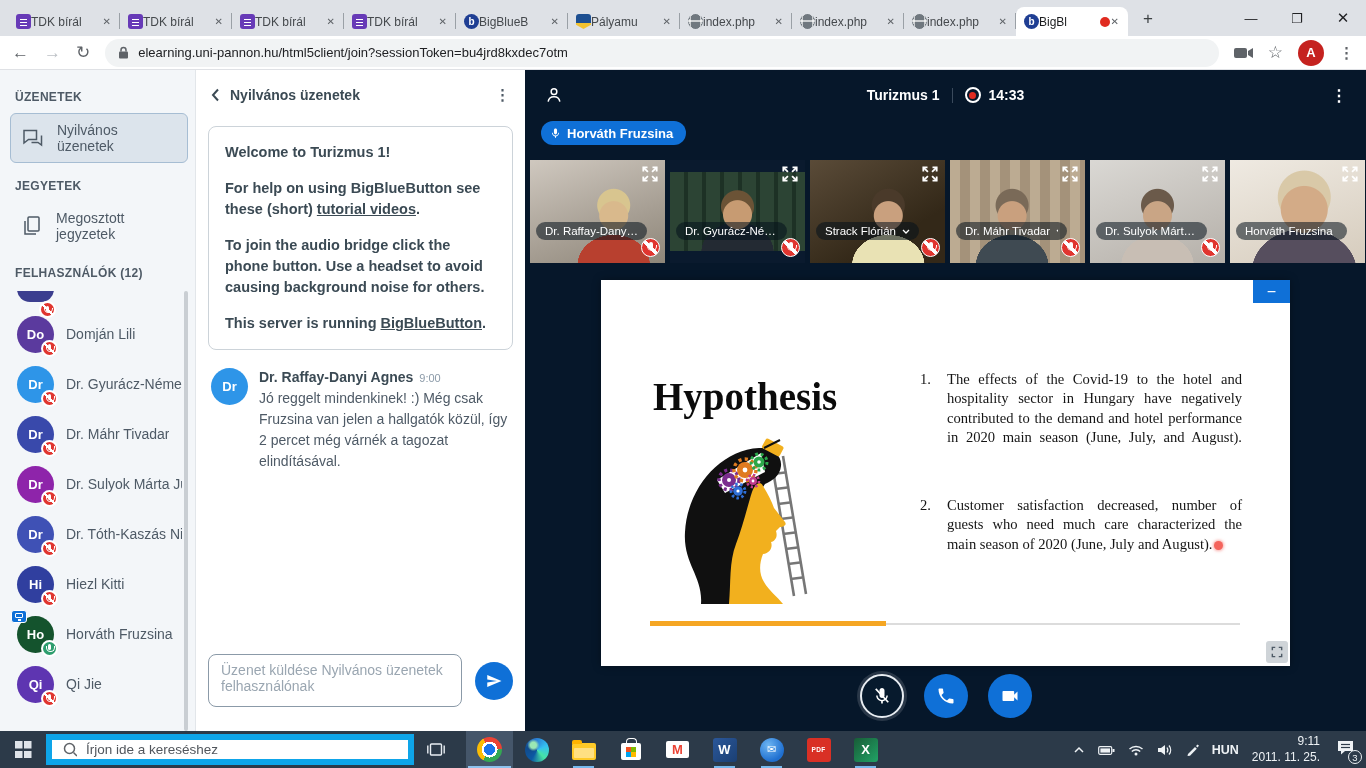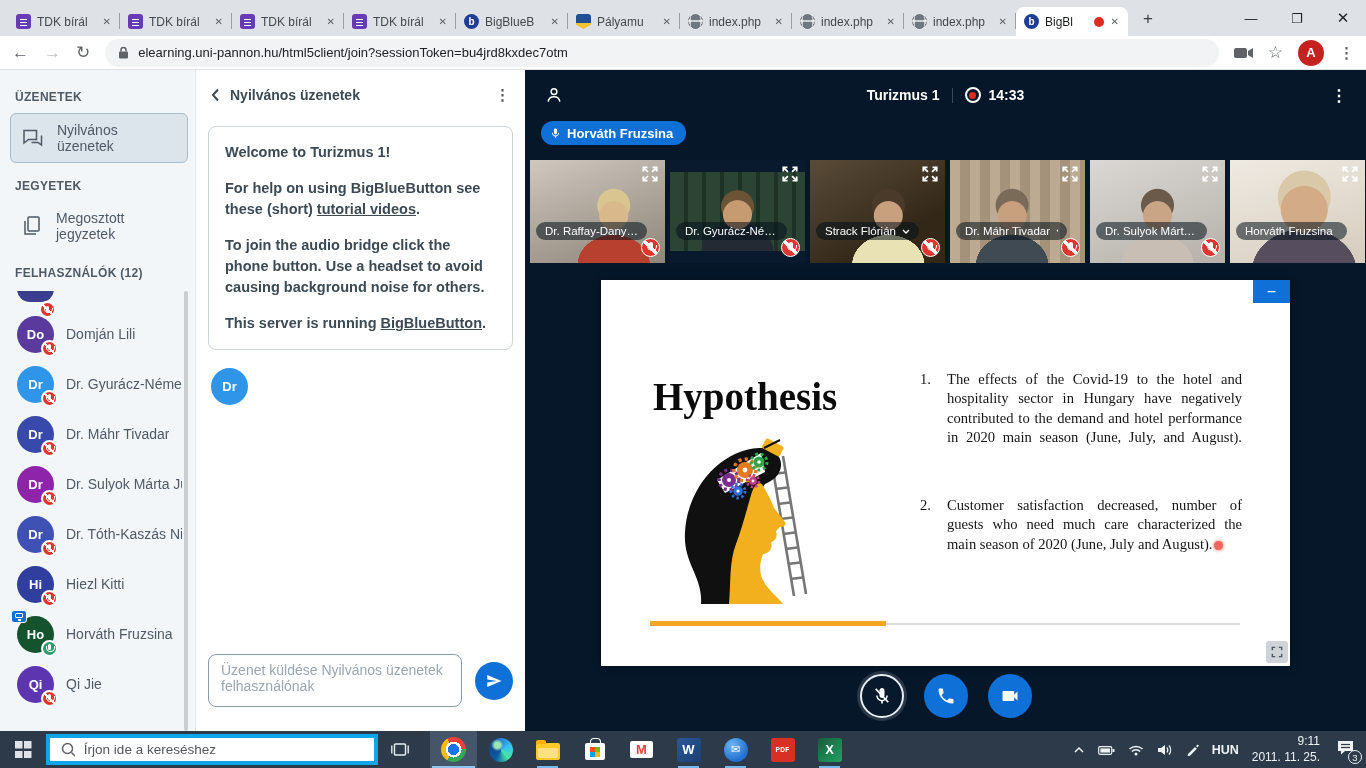--- a/index.html
+++ b/index.html
@@ -3,21 +3,21 @@
 <meta charset="utf-8">
 <style>
 *{margin:0;padding:0;box-sizing:border-box}
 html,body{width:1366px;height:768px}
 body{font-family:"Liberation Sans",sans-serif;overflow:hidden;background:#06172a}
 .screen{position:relative;width:1366px;height:768px}
 
 
 .tabbar{height:36px;background:#dee1e6;display:flex;align-items:flex-end;padding-left:8px}
 .tabs{display:flex;align-items:flex-end}
-.tab{position:relative;width:112px;height:29px;display:flex;align-items:center;gap:6px;padding:0 8px;font-size:12px;color:#45494d;border-radius:8px 8px 0 0;cursor:default}
+.tab{position:relative;width:112px;height:29px;display:flex;align-items:center;padding:0 8px;font-size:12px;color:#45494d;border-radius:8px 8px 0 0;cursor:default}
 .tab+.tab::before{content:"";position:absolute;left:-1px;top:6px;height:16px;width:1px;background:#9aa0a6}
 .tab.active{background:#fff;color:#1b1c1e}
 .tab .title{flex:1;overflow:hidden;white-space:nowrap}
 .tab .close{font-size:10px;color:#5f6368;padding:0 1px}
 .recdot{width:10px;height:10px;border-radius:50%;background:#e02b20;flex:none}
 .fav{width:15px;height:15px;flex:none;border-radius:3px;position:relative;display:flex;align-items:center;justify-content:center}
 .fav.forms{background:#673ab7}
 .fav.forms::after{content:"";position:absolute;left:4px;top:4.5px;width:7px;height:7px;background:linear-gradient(#fff 0 1.4px,transparent 1.4px 2.8px,#fff 2.8px 4.2px,transparent 4.2px 5.6px,#fff 5.6px 7px)}
 .fav.bbb{background:#1f3e93;border-radius:50%;color:#fff;font-size:10px;font-weight:bold}
 .fav.bbb::after{content:"b"}
@@ -134,21 +134,21 @@
 
 .actions{position:absolute;left:0;right:0;top:604px;display:flex;justify-content:center;gap:20px}
 .abtn{width:44px;height:44px;border-radius:50%;display:flex;align-items:center;justify-content:center}
 .abtn.micoff{background:#071a2d;border:2.5px solid #e8edf2;box-shadow:0 0 0 3px rgba(255,255,255,.14)}
 .abtn.blue{background:#0f70d7}
 
 
 .taskbar{height:37px;background:#2c3a49;display:flex;align-items:center;position:relative}
 .tstart{width:46px;height:37px;display:flex;align-items:center;justify-content:center}
 .winlogo{width:17px;height:17px;background-image:linear-gradient(#dfe4ea,#dfe4ea),linear-gradient(#dfe4ea,#dfe4ea),linear-gradient(#dfe4ea,#dfe4ea),linear-gradient(#dfe4ea,#dfe4ea);background-size:7.5px 7.5px;background-position:0 0,9.5px 0,0 9.5px,9.5px 9.5px;background-repeat:no-repeat}
-.tsearch{width:332px;height:31px;background:#fff;border:4px solid #0ea5e9;display:flex;align-items:center;gap:9px;padding:8px 11px}
+.tsearch{width:368px;height:31px;background:#fff;border:6px solid #0ea5e9;display:flex;align-items:center;gap:9px;padding:8px 11px}
 .tsearch input{border:none;outline:none;font-size:13.5px;color:#51565c;width:100%;background:transparent;font-family:"Liberation Sans",sans-serif}
 .tsearch input::placeholder{color:#51565c}
 .tview{width:44px;height:37px;display:flex;align-items:center;justify-content:center}
 .tapps{display:flex;height:37px;margin-left:8px}
 .tapp{width:47px;height:37px;display:flex;align-items:center;justify-content:center;position:relative}
 .tapp.running::after{content:"";position:absolute;bottom:0;left:13px;right:13px;height:2px;background:#76b9ed}
 .tapp.activeapp{background:#45566a}
 .tapp.activeapp::after{content:"";position:absolute;bottom:0;left:2px;right:2px;height:2px;background:#8ec2ee}
 .ic-chrome{width:25px;height:25px;border-radius:50%;background:radial-gradient(circle at 50% 50%,#1a73e8 0 5.5px,#fff 5.5px 8px,transparent 8px),conic-gradient(from -30deg,#ea4335 0 33.3%,#34a853 0 66.6%,#fbbc05 0)}
 .ic-edge{width:24px;height:24px;border-radius:50%;background:radial-gradient(circle at 35% 30%,#9be8b4 0 3px,transparent 6px),conic-gradient(from 210deg,#0c59a4,#114a8b,#2b7cd3,#35c1f1,#47e5a5,#0c59a4)}
@@ -397,20 +397,24 @@
         <span class="cmenu">⋮</span>
       </div>
       <div class="wcard">
         <p><span>Welcome to </span><b>Turizmus 1!</b></p>
         <p><span>For help on using BigBlueButton see these (short) </span><span class="lnk">tutorial videos</span><span>.</span></p>
         <p>To join the audio bridge click the phone button. Use a headset to avoid causing background noise for others.</p>
         <p><span>This server is running </span><span class="lnk">BigBlueButton</span><span>.</span></p>
       </div>
       <div class="msg">
         <span class="mav">Dr</span>
+        <div>
+          <div><span class="mauthor">Dr. Raffay-Danyi Agnes</span><span class="mtime">9:00</span></div>
+          <div class="mbody">Jó reggelt mindenkinek! :) Még csak Fruzsina van jelen a hallgatók közül, így 2 percet még várnék a tagozat elindításával.</div>
+        </div>
       </div>
       <div class="cinput">
         <textarea placeholder="Üzenet küldése Nyilvános üzenetek felhasználónak" style=""></textarea>
         <span class="send">
           <svg width="18" height="18" viewBox="0 0 24 24" fill="#fff">
               <path d="M3 20l19-8L3 4v6l13 2-13 2z"></path>
             </svg>
         </span>
       </div>
     </div>

